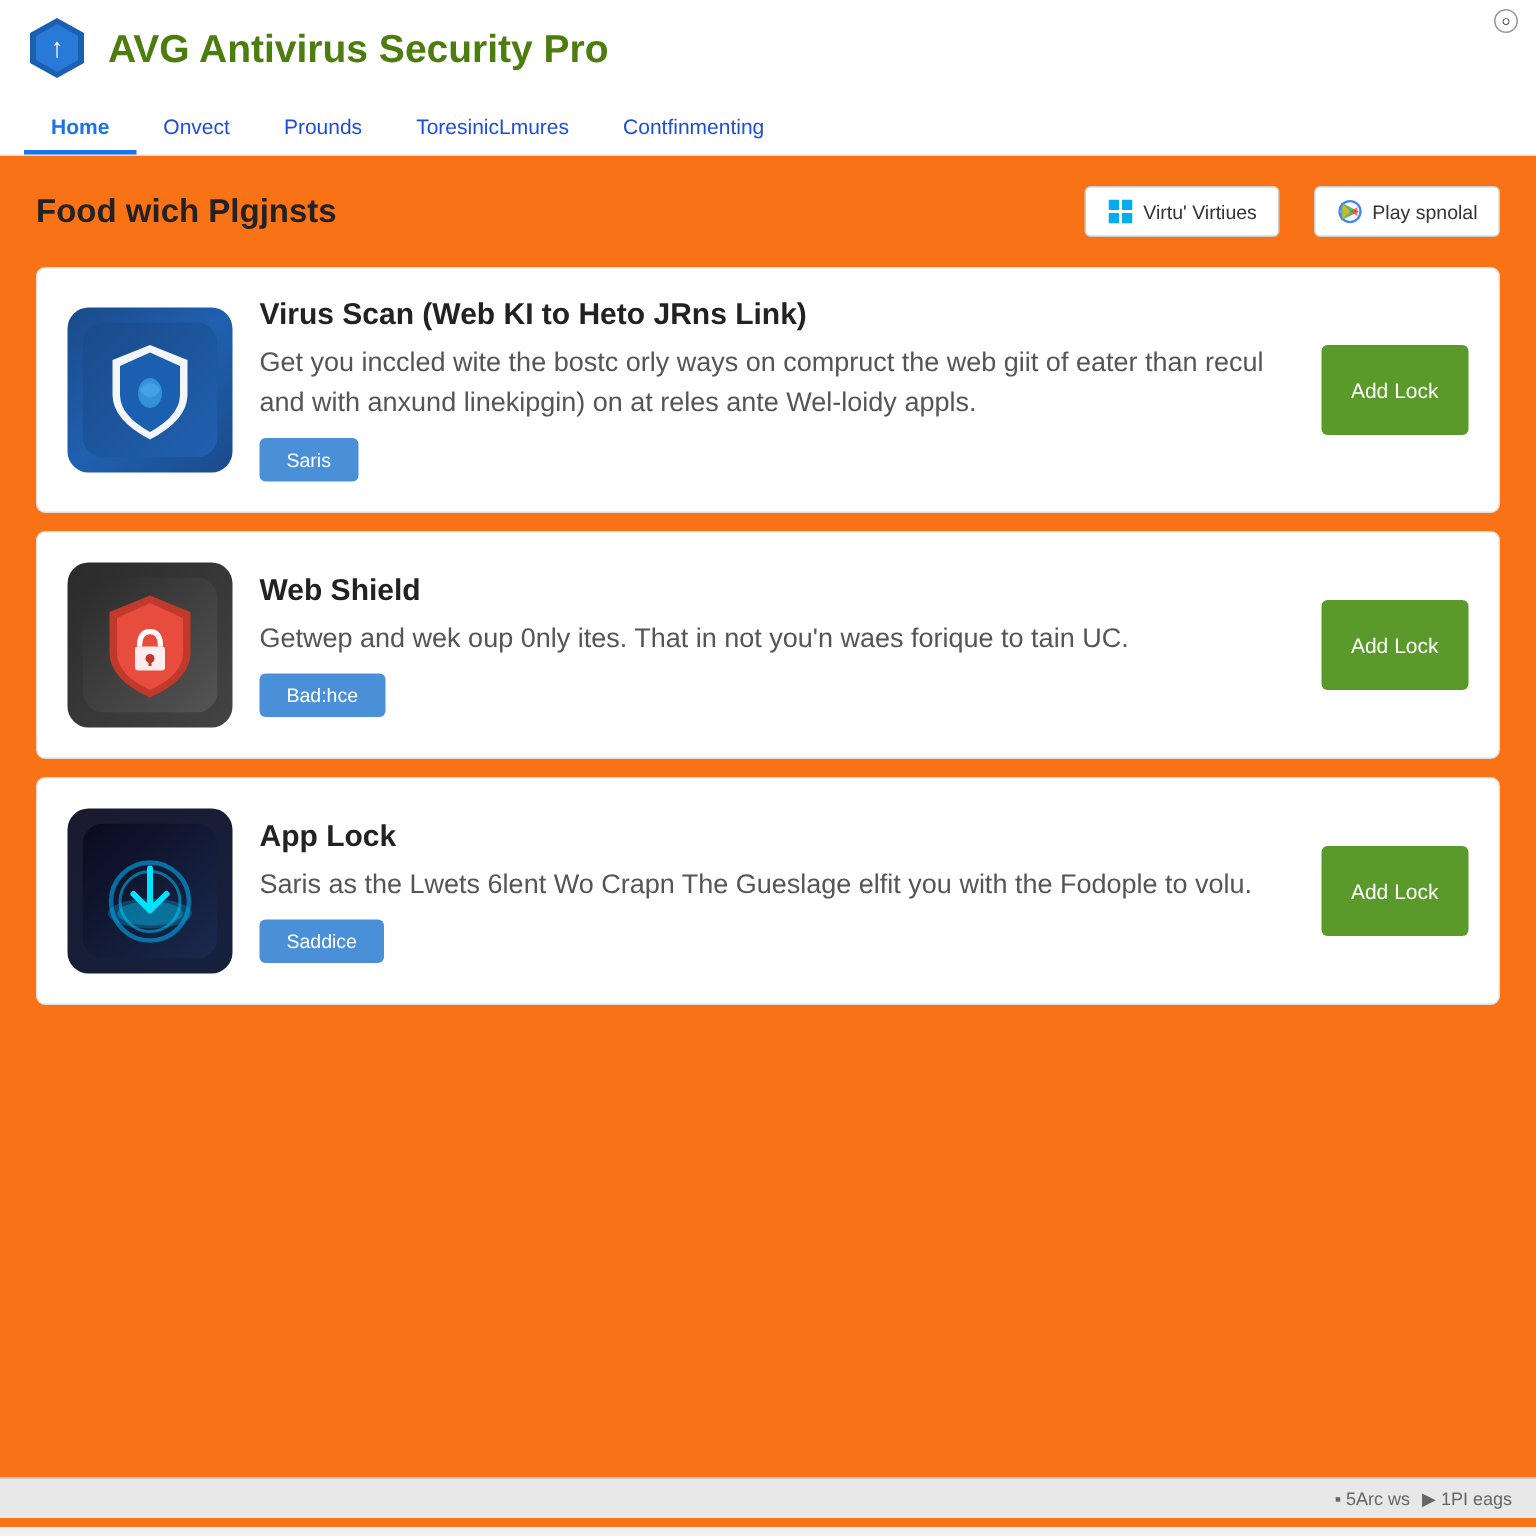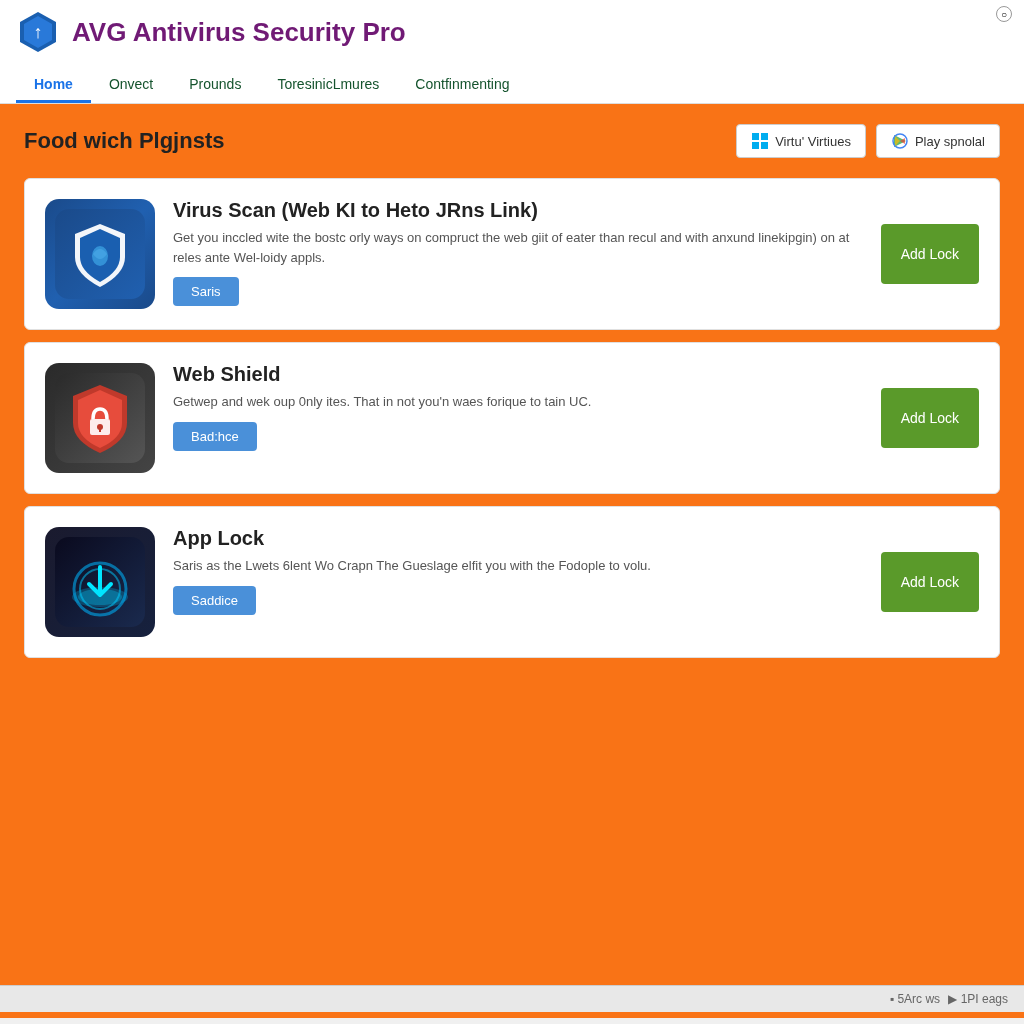--- a/index.html
+++ b/index.html
@@ -27,33 +27,33 @@
     }
 
     .app-logo {
       width: 44px;
       height: 44px;
     }
 
     .app-title {
       font-size: 26px;
       font-weight: bold;
-      color: #701a75;
+      color: #4d7c0f;
     }
 
     .nav-tabs {
       display: flex;
       gap: 0;
       margin-top: 6px;
     }
 
     .nav-tab {
       padding: 8px 18px;
       font-size: 14px;
-      color: #14532d;
+      color: #1d4ed8;
       cursor: pointer;
       border-bottom: 3px solid transparent;
       white-space: nowrap;
     }
 
     .nav-tab.active {
       color: #1a73e8;
       border-bottom: 3px solid #1a73e8;
       font-weight: bold;
     }
@@ -75,21 +75,21 @@
 
     .section-title {
       font-size: 22px;
       font-weight: bold;
       color: #222;
       flex: 1;
     }
 
     .store-buttons {
       display: flex;
-      gap: 10px;
+      gap: 23px;
       margin-left: 20px;
     }
 
     .store-btn {
       display: flex;
       align-items: center;
       gap: 6px;
       padding: 7px 14px;
       border: 1px solid #ccc;
       border-radius: 4px;
@@ -107,21 +107,21 @@
       justify-content: center;
     }
 
     
     .plugin-card {
       background: #fff;
       border-radius: 6px;
       margin-bottom: 12px;
       padding: 20px;
       display: flex;
-      align-items: flex-start;
+      align-items: center;
       gap: 18px;
       border: 1px solid #e0e0e0;
     }
 
     .plugin-icon {
       width: 110px;
       height: 110px;
       border-radius: 14px;
       flex-shrink: 0;
       overflow: hidden;
@@ -150,21 +150,21 @@
     }
 
     .plugin-name {
       font-size: 20px;
       font-weight: bold;
       color: #222;
       margin-bottom: 6px;
     }
 
     .plugin-desc {
-      font-size: 13px;
+      font-size: 18px;
       color: #555;
       line-height: 1.5;
       margin-bottom: 10px;
     }
 
     .plugin-action-btn {
       background: #4a90d9;
       color: white;
       border: none;
       padding: 7px 18px;

